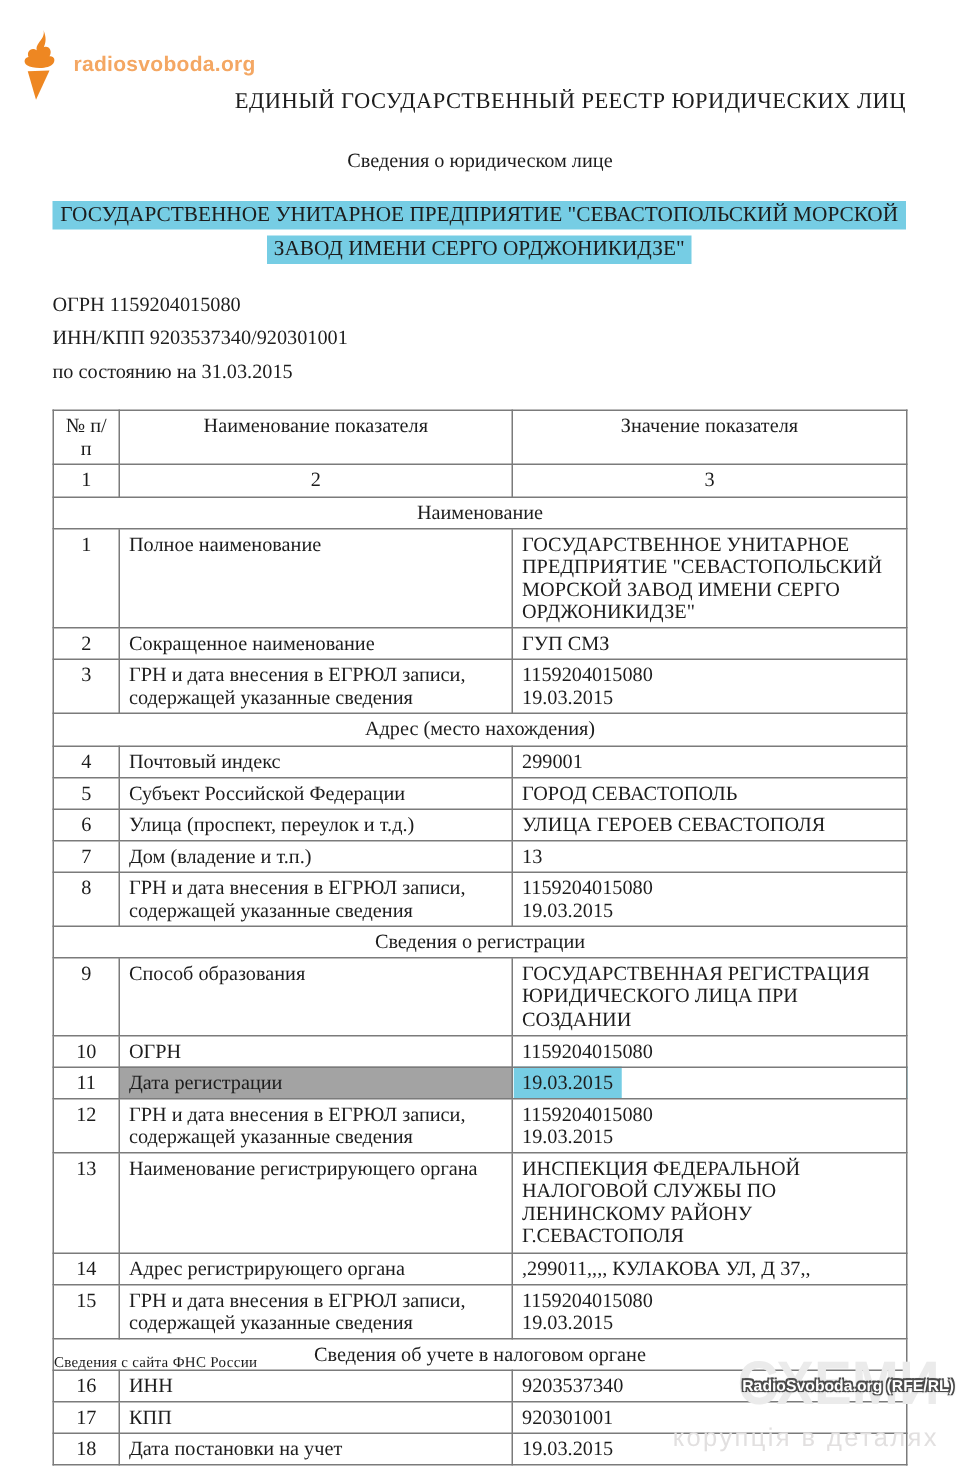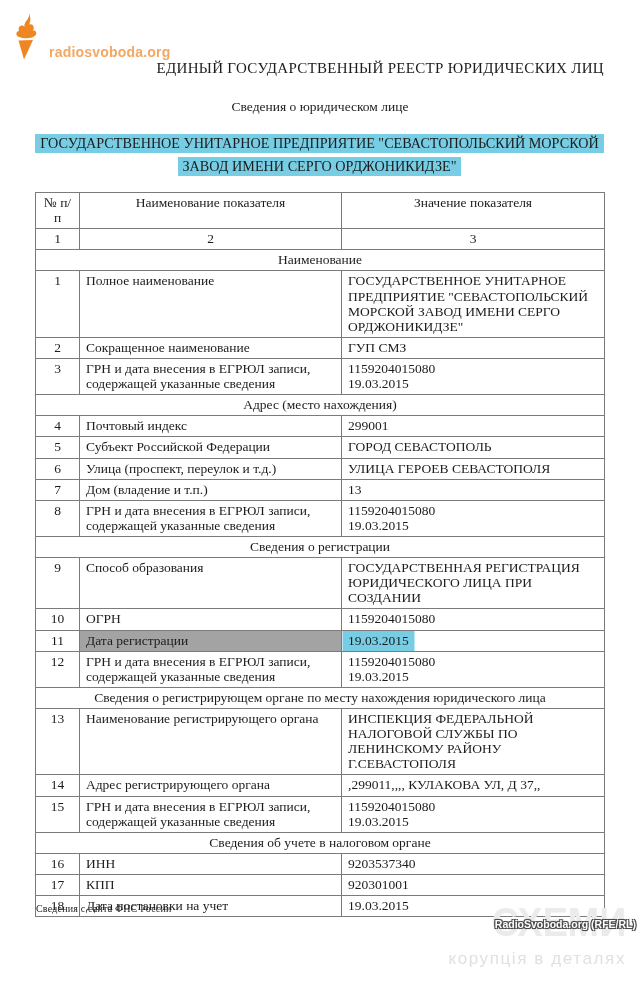--- a/index.html
+++ b/index.html
@@ -8,21 +8,21 @@
   .page {
     position: relative;
     width: 640px;
     height: 985px;
     margin: 0 auto;
     background: #ffffff;
     overflow: hidden;
   }
 
   
-  .logo { position: absolute; top: 13px; left: 10px; display: flex; align-items: flex-end; }
+  .logo { position: absolute; top: 20px; left: 10px; display: flex; align-items: flex-start; }
   .logo svg { display: block; }
   .logo-text {
     font-family: "Liberation Sans", sans-serif;
     font-size: 14px; font-weight: bold;
     color: #f4a763; margin-left: 6px; margin-top: 14px;
     letter-spacing: .2px;
   }
 
   
   .doc-title {
@@ -125,20 +125,25 @@
   </div>
 
   <div class="doc-title">ЕДИНЫЙ ГОСУДАРСТВЕННЫЙ РЕЕСТР ЮРИДИЧЕСКИХ ЛИЦ</div>
   <div class="doc-subtitle">Сведения о юридическом лице</div>
 
   <div class="company">
     <span class="hl">ГОСУДАРСТВЕННОЕ УНИТАРНОЕ ПРЕДПРИЯТИЕ "СЕВАСТОПОЛЬСКИЙ МОРСКОЙ</span><br>
     <span class="hl">ЗАВОД ИМЕНИ СЕРГО ОРДЖОНИКИДЗЕ"</span>
   </div>
 
+  <div class="meta">
+    <div>ОГРН 1159204015080</div>
+    <div>ИНН/КПП 9203537340/920301001</div>
+    <div>по состоянию на 31.03.2015</div>
+  </div>
 
   <table class="registry">
     <colgroup>
         <col class="c-num">
         <col class="c-label">
         <col class="c-value">
       </colgroup>
     <thead>
       <tr>
         <th>№ п/п</th>
@@ -226,23 +231,20 @@
           <td class="value value-hl">19.03.2015</td>
         </tr>
         <tr>
           <td class="num">12</td>
           <td class="label">ГРН и дата внесения в ЕГРЮЛ записи,
 содержащей указанные сведения</td>
           <td class="value">1159204015080
 19.03.2015</td>
         </tr>
         <tr>
-          <td colspan="3" class="section">Сведения о регистрирующем органе по месту нахождения юридического лица</td>
-        </tr>
-        <tr>
           <td class="num">13</td>
           <td class="label">Наименование регистрирующего органа</td>
           <td class="value">ИНСПЕКЦИЯ ФЕДЕРАЛЬНОЙ
 НАЛОГОВОЙ СЛУЖБЫ ПО
 ЛЕНИНСКОМУ РАЙОНУ
 Г.СЕВАСТОПОЛЯ</td>
         </tr>
         <tr>
           <td class="num">14</td>
           <td class="label">Адрес регистрирующего органа</td>

